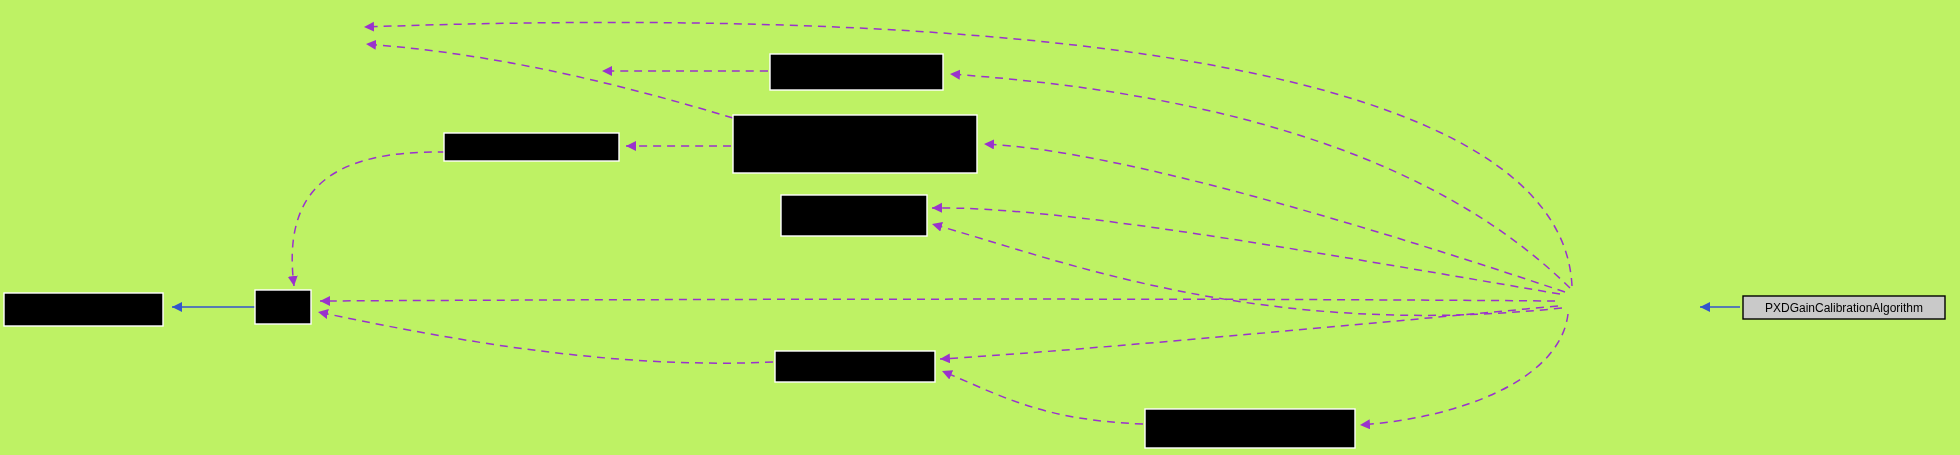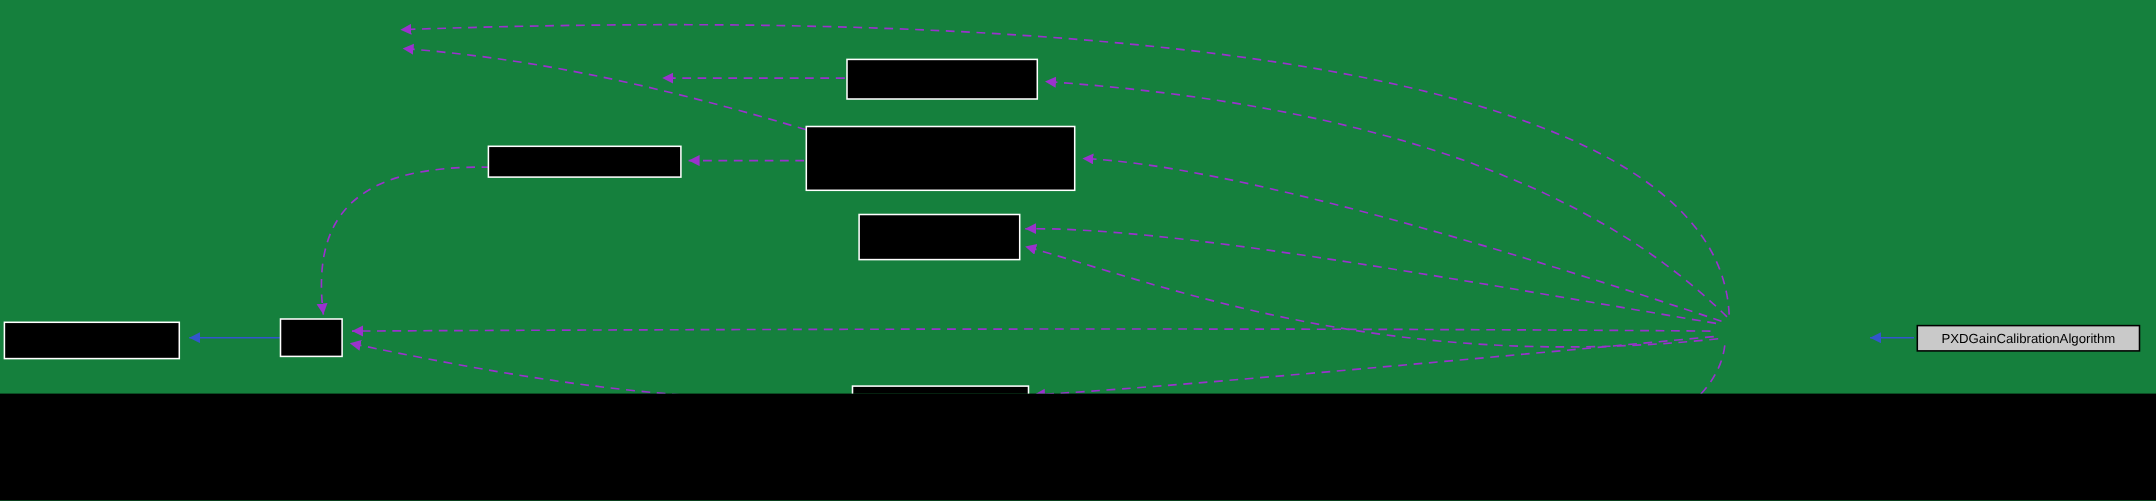--- a/index.html
+++ b/index.html
@@ -3,22 +3,22 @@
 <meta charset="utf-8">
 <style>
   html, body {
     margin: 0;
     padding: 0;
     background: #000000;
   }
   .canvas {
     position: relative;
     width: 1960px;
-    height: 358px;
-    background: #15803d;
+    height: 455px;
+    background: #bef264;
     overflow: hidden;
   }
   svg {
     display: block;
     width: 1960px;
     height: 455px;
   }
   svg text {
     font-family: "Liberation Sans", "DejaVu Sans", sans-serif;
     font-size: 12px;

